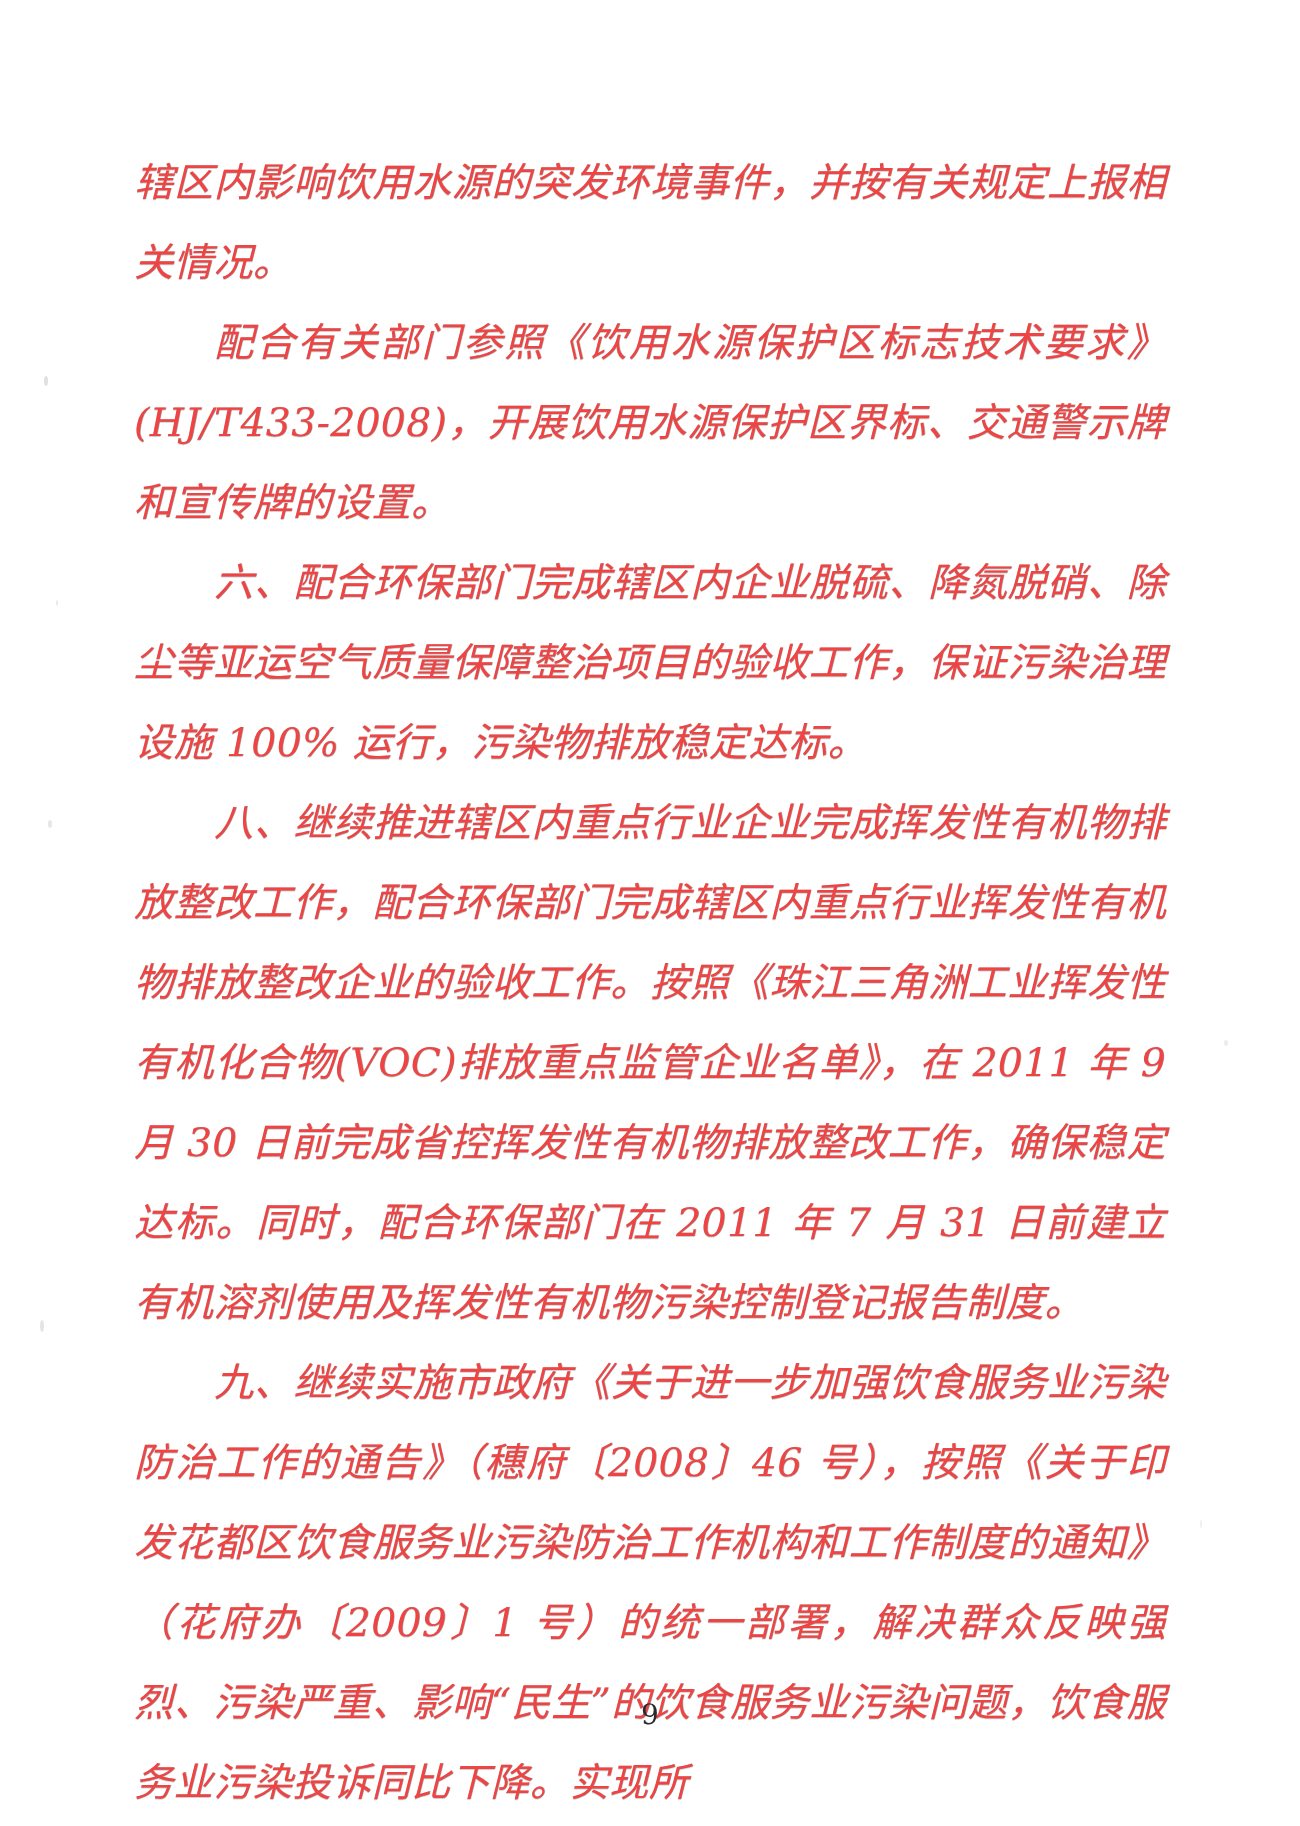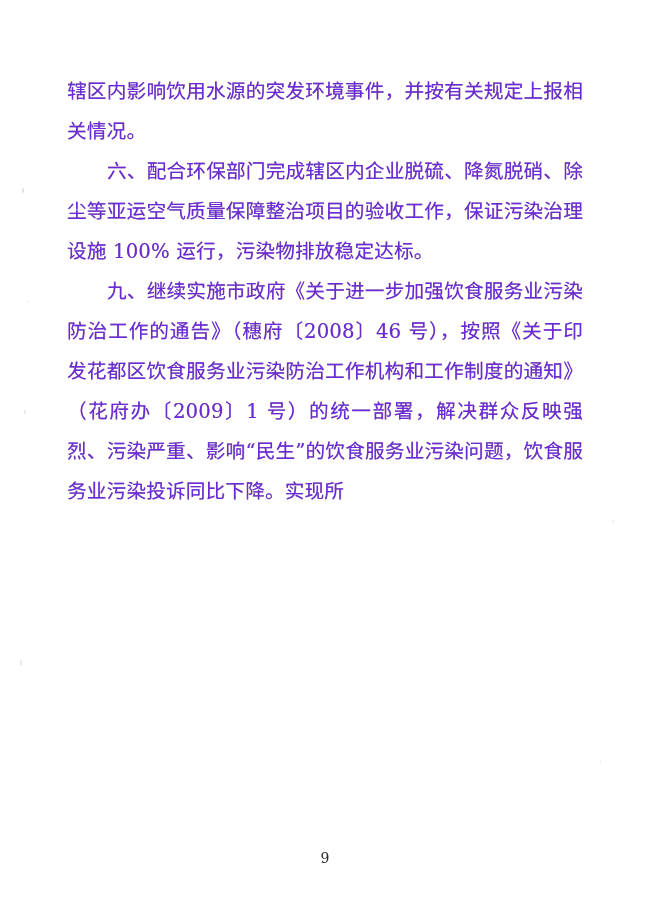--- a/index.html
+++ b/index.html
@@ -40,22 +40,23 @@
   }
 
   .para {
     margin: 0;
     font-size: 19.6px;
     line-height: 40px;
     text-align: justify;
     text-justify: inter-character;
     text-align-last: left;
     letter-spacing: 0.2px;
-    color: #6d28d9;
+    color: #ef4444;
     text-indent: 0;
+    font-style: italic;
     -webkit-font-smoothing: none;
   }
   .para.indent {
     text-indent: 40px;
   }
 
   
   .para {
     text-shadow: 0.35px 0 0 rgba(40,40,40,0.30),
                  0 0.35px 0 rgba(40,40,40,0.22);
@@ -80,19 +81,21 @@
 
   <div class="scan-speckle" style="left:22px; top:188px; width:2px; height:5px; opacity:.55;"></div>
   <div class="scan-speckle" style="left:24px; top:410px; width:2px; height:4px; opacity:.45;"></div>
   <div class="scan-speckle" style="left:20px; top:660px; width:2px; height:6px; opacity:.5;"></div>
   <div class="scan-speckle" style="left:28px; top:300px; width:1px; height:3px; opacity:.4;"></div>
   <div class="scan-speckle" style="left:612px; top:520px; width:2px; height:3px; opacity:.35;"></div>
   <div class="scan-speckle" style="left:600px; top:760px; width:1px; height:4px; opacity:.3;"></div>
 
   <div class="text-column">
     <p class="para">辖区内影响饮用水源的突发环境事件，并按有关规定上报相关情况。</p>
+    <p class="para indent">配合有关部门参照《饮用水源保护区标志技术要求》(HJ/T433-2008)，开展饮用水源保护区界标、交通警示牌和宣传牌的设置。</p>
     <p class="para indent">六、配合环保部门完成辖区内企业脱硫、降氮脱硝、除尘等亚运空气质量保障整治项目的验收工作，保证污染治理设施 100% 运行，污染物排放稳定达标。</p>
+    <p class="para indent">八、继续推进辖区内重点行业企业完成挥发性有机物排放整改工作，配合环保部门完成辖区内重点行业挥发性有机物排放整改企业的验收工作。按照《珠江三角洲工业挥发性有机化合物(VOC)排放重点监管企业名单》，在 2011 年 9 月 30 日前完成省控挥发性有机物排放整改工作，确保稳定达标。同时，配合环保部门在 2011 年 7 月 31 日前建立有机溶剂使用及挥发性有机物污染控制登记报告制度。</p>
     <p class="para indent">九、继续实施市政府《关于进一步加强饮食服务业污染防治工作的通告》（穗府〔2008〕46 号），按照《关于印发花都区饮食服务业污染防治工作机构和工作制度的通知》（花府办〔2009〕1 号）的统一部署，解决群众反映强烈、污染严重、影响“民生”的饮食服务业污染问题，饮食服务业污染投诉同比下降。实现所</p>
   </div>
 
   <div class="page-number">9</div>
 
 </div>
 
 </body></html>

